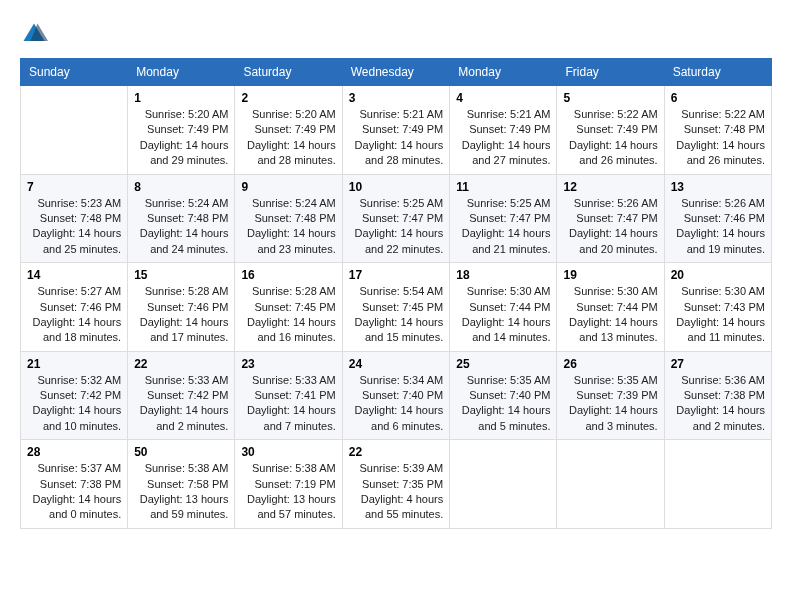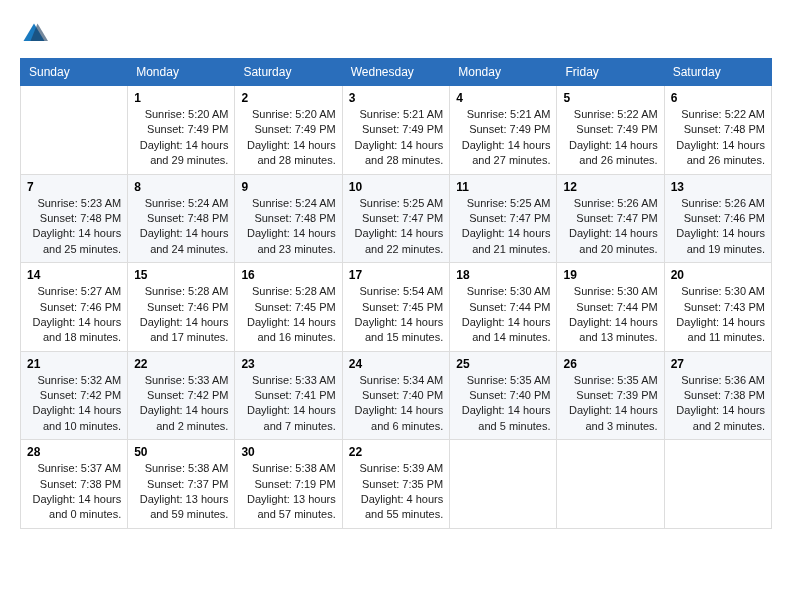--- a/index.html
+++ b/index.html
@@ -352,21 +352,21 @@
         <div class="day-info">
           <span>Sunrise: 5:37 AM</span><br>
           <span>Sunset: 7:38 PM</span><br>
           <span>Daylight: 14 hours and 0 minutes.</span>
         </div>
       </td>
         <td>
         <span class="day-num">50</span>
         <div class="day-info">
           <span>Sunrise: 5:38 AM</span><br>
-          <span>Sunset: 7:37 PM</span><br>
+          <span>Sunset: 7:58 PM</span><br>
           <span>Daylight: 13 hours and 59 minutes.</span>
         </div>
       </td>
         <td>
         <span class="day-num">30</span>
         <div class="day-info">
           <span>Sunrise: 5:38 AM</span><br>
           <span>Sunset: 7:19 PM</span><br>
           <span>Daylight: 13 hours and 57 minutes.</span>
         </div>

